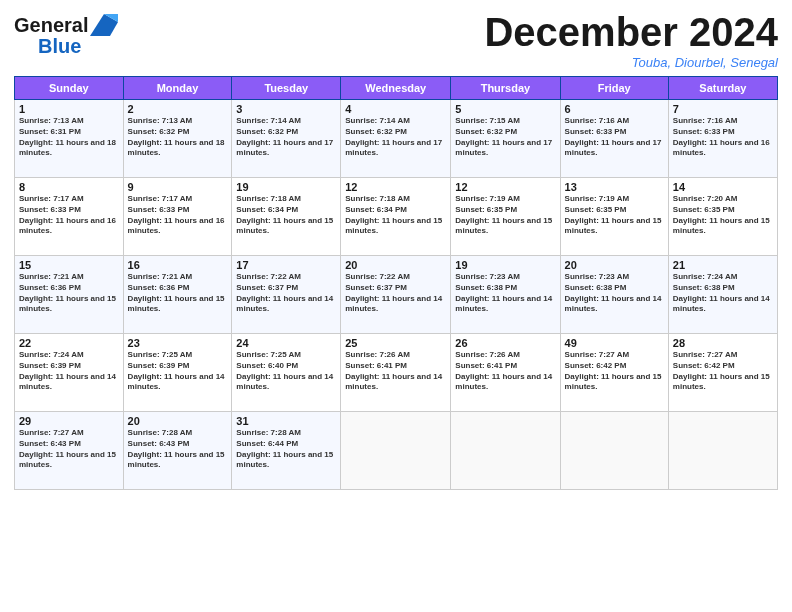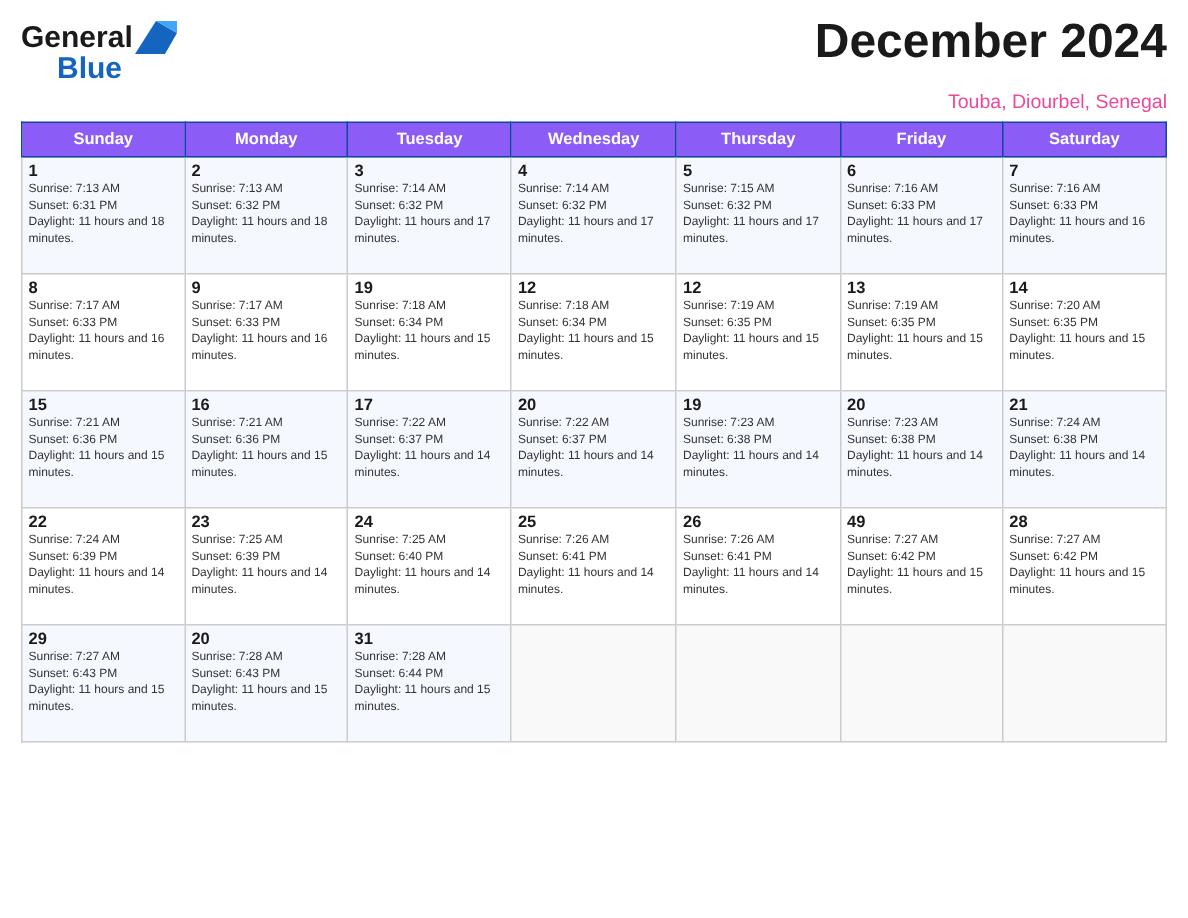--- a/index.html
+++ b/index.html
@@ -35,29 +35,30 @@
     }
     .logo-icon {
       width: 28px;
       height: 22px;
       margin-left: 2px;
     }
     .title-block {
       text-align: right;
     }
     .month-title {
-      font-size: 32px;
+      font-size: 40px;
       font-weight: bold;
       color: #1a1a1a;
       line-height: 1.1;
     }
     .location {
       font-size: 13px;
-      color: #ec4899;
-      margin-top: 15px;
+      color: #3b82f6;
+      margin-top: 1px;
+      font-style: italic;
     }
     .calendar {
       width: 100%;
       border-collapse: collapse;
       font-size: 9px;
     }
     .calendar thead th {
       background: #8b5cf6;
       color: #fff;
       padding: 5px 4px;
@@ -84,20 +85,21 @@
       font-size: 11px;
       font-weight: bold;
       color: #1a1a1a;
       display: block;
       margin-bottom: 1px;
     }
     .day-info {
       font-size: 8px;
       color: #333;
       line-height: 1.35;
+      font-weight: bold;
     }
     .empty-cell {
       background: #f9f9f9 !important;
     }
   </style>
 </head>
 <body>
 
 <div class="page">
   <div class="header">

